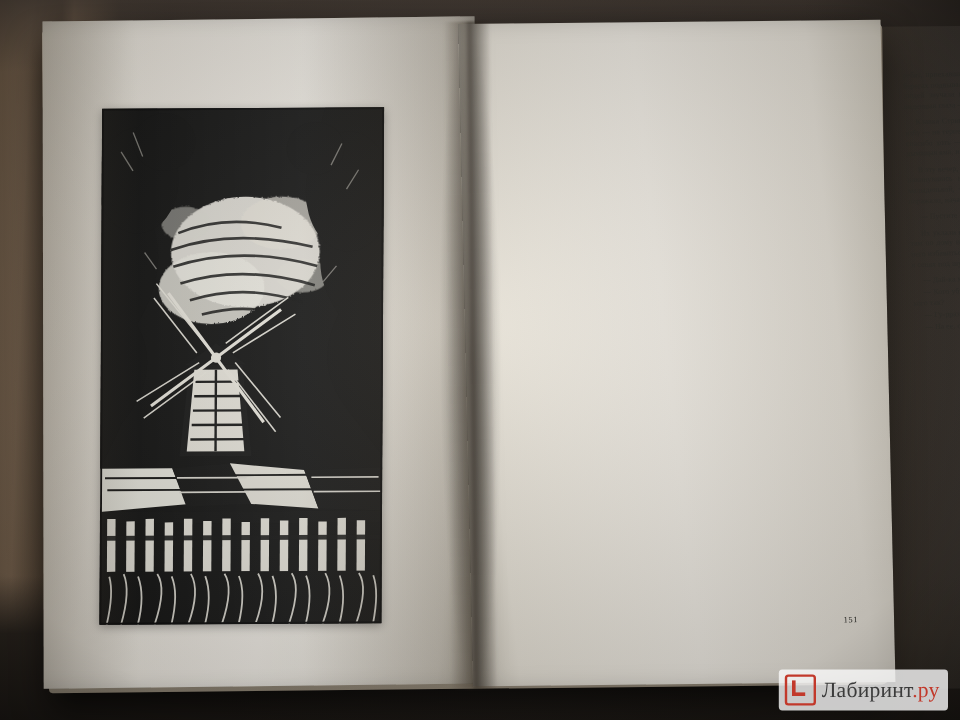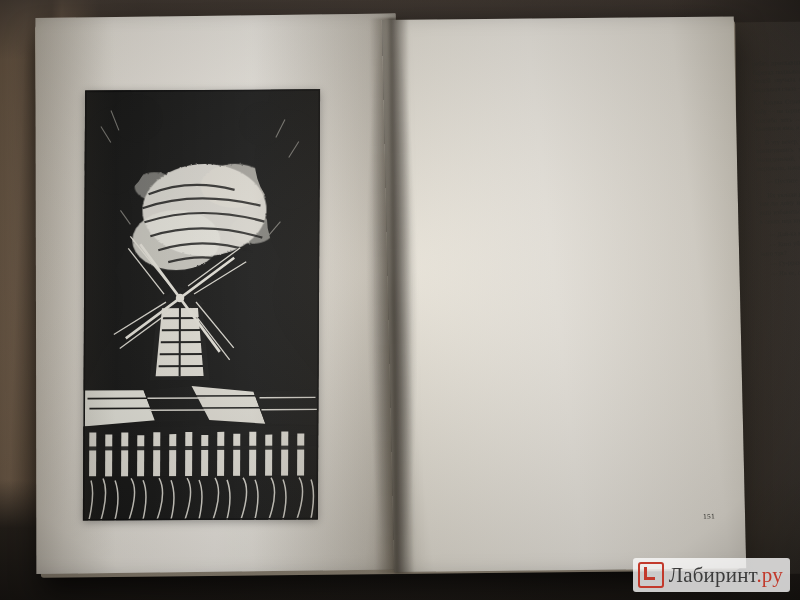--- a/index.html
+++ b/index.html
@@ -190,21 +190,21 @@
     background: #c2392b;
   }
   .wm-mark:after {
     content: "";
     position: absolute;
     left: 4px; top: 13px;
     width: 11px; height: 3px;
     background: #c2392b;
   }
   .wm-text {
-    font-size: 21px;
+    font-size: 18px;
     color: #3b3b3b;
     font-family: "Liberation Serif", serif;
     letter-spacing: .2px;
     white-space: nowrap;
   }
   .wm-text .ru { color: #c2392b; }
 </style>
 </head>
 <body>
 

